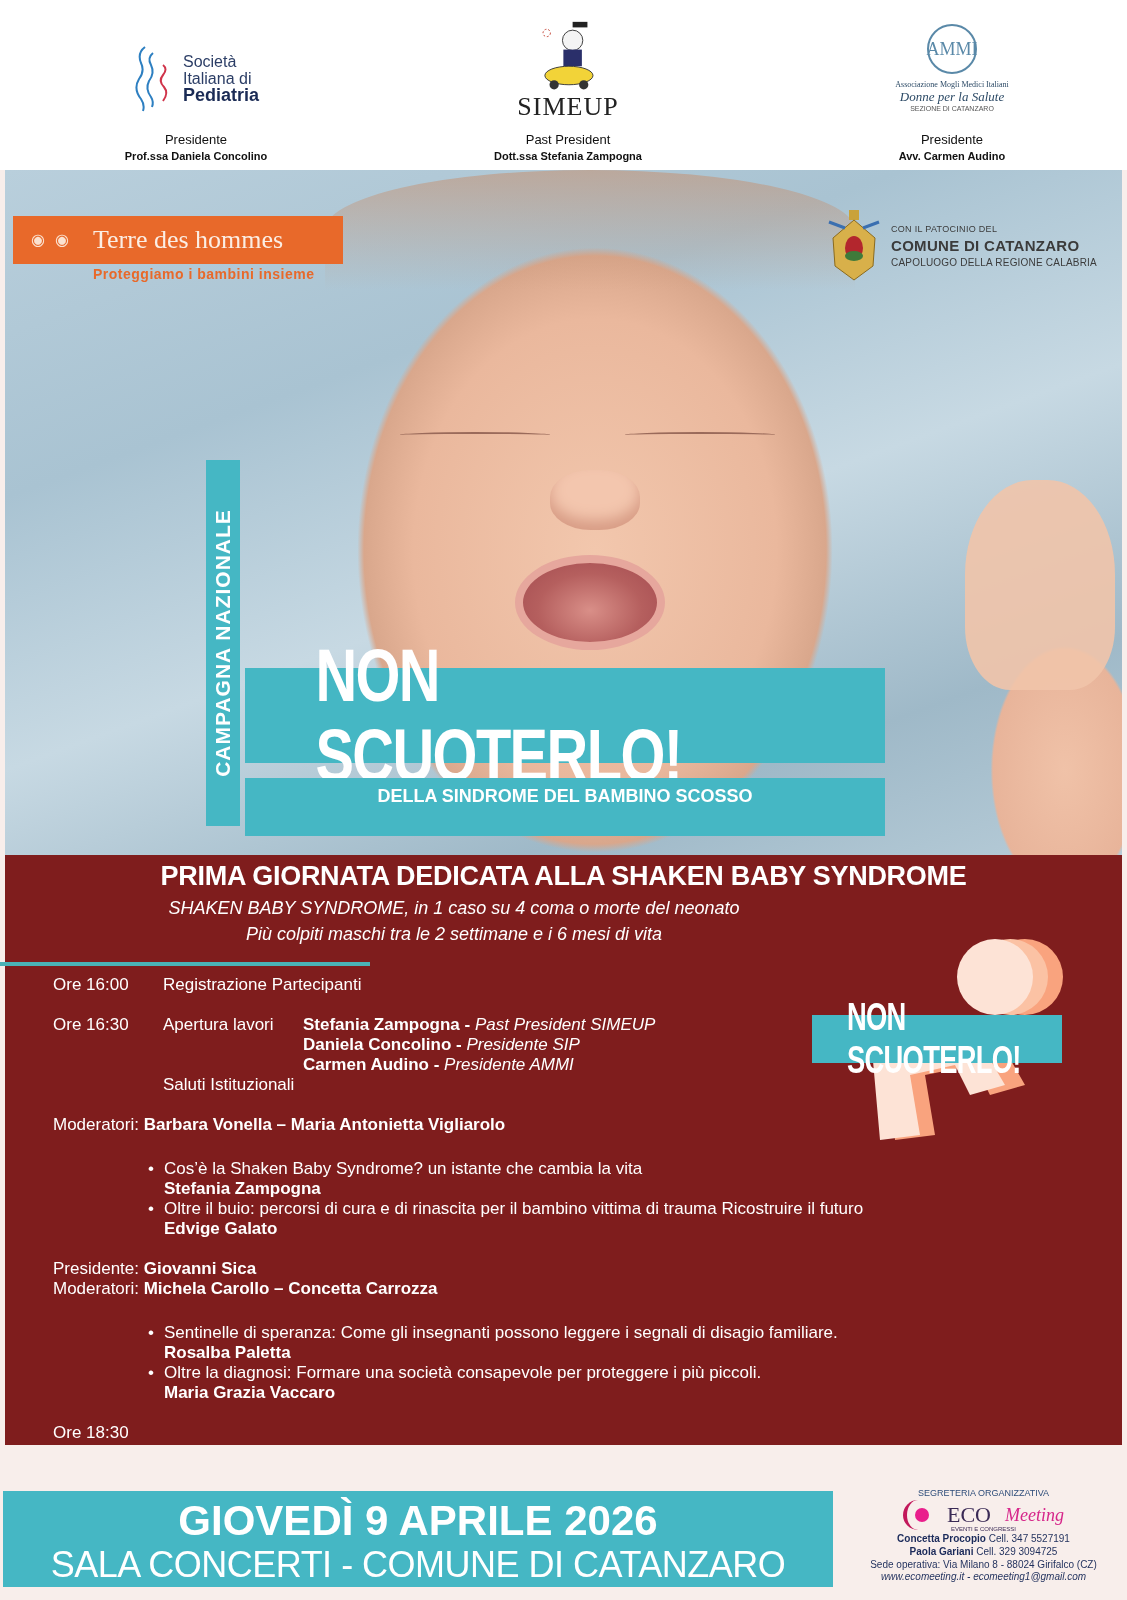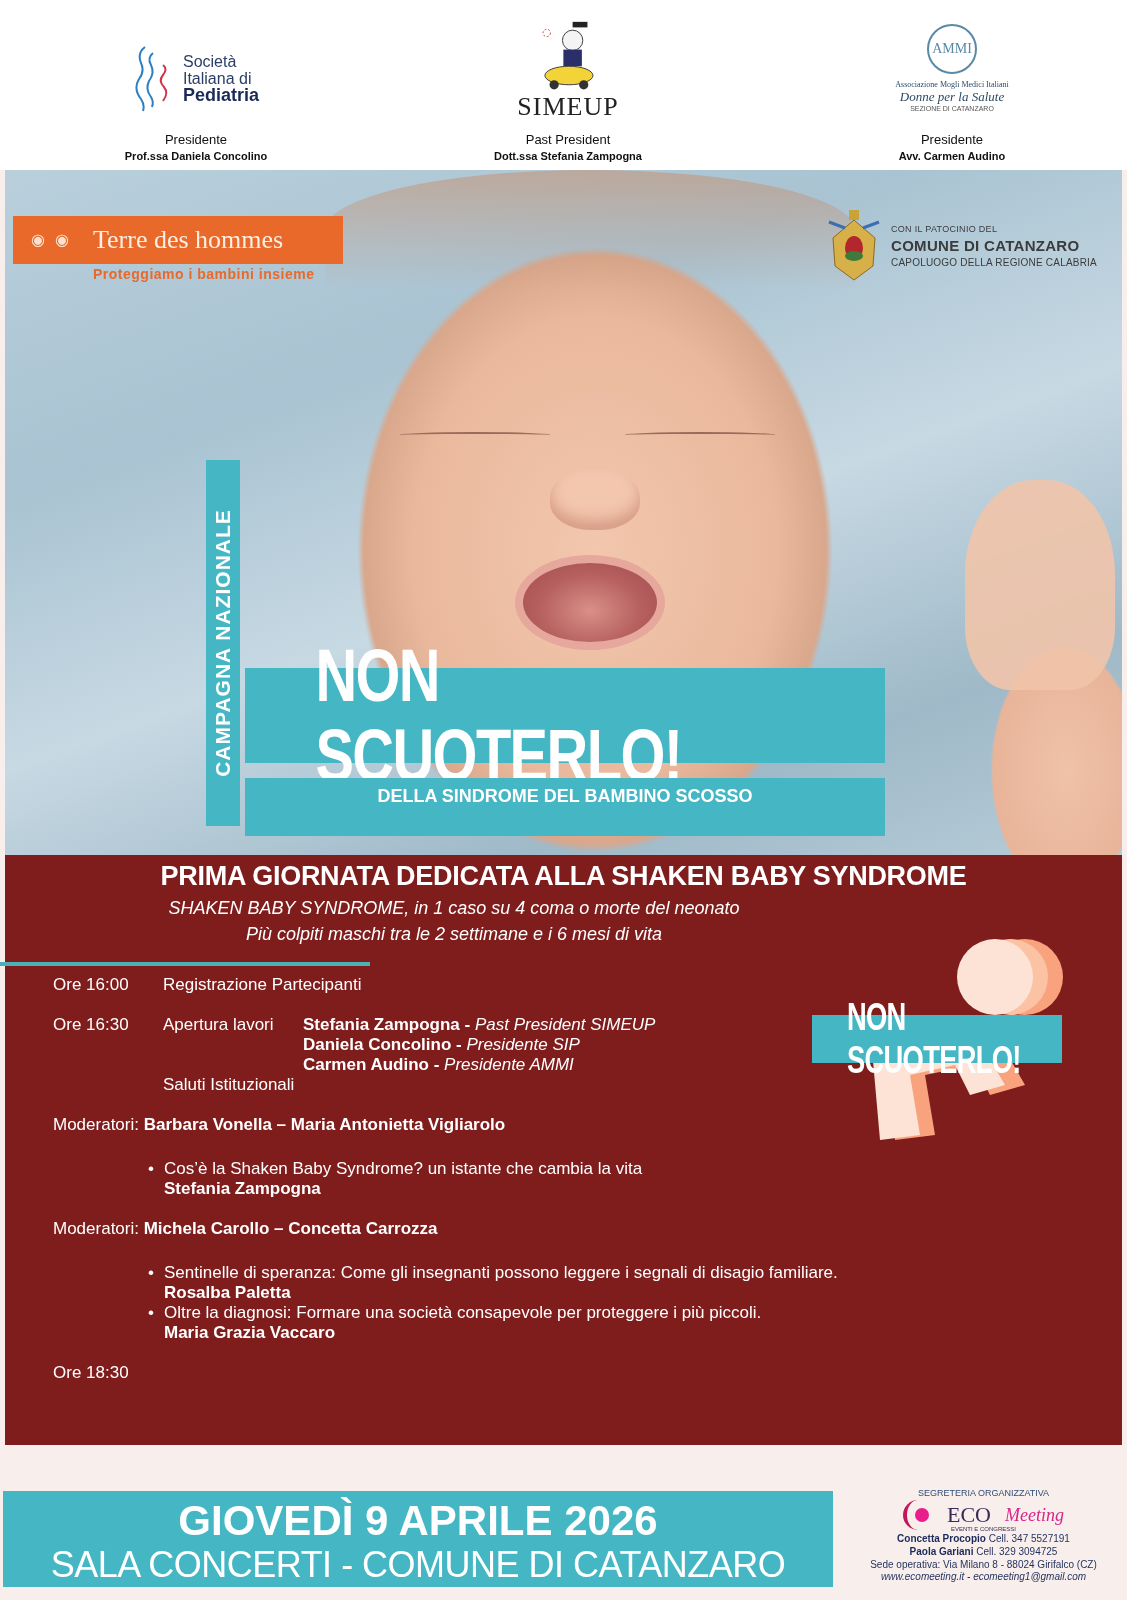--- a/index.html
+++ b/index.html
@@ -16,21 +16,21 @@
   .sip-logo { display: flex; align-items: center; justify-content: center; gap: 6px; padding-top: 16px; }
   .sip-figures { width: 44px; height: 70px; }
   .sip-text { text-align: left; color: #2c3e66; font-size: 16px; line-height: 17px; }
   .sip-text b { font-size: 18px; color: #1b2b55; }
 
   .simeup-logo { display: flex; flex-direction: column; align-items: center; }
   .simeup-art { width: 70px; height: 80px; }
   .simeup-word { font-family: "Liberation Serif", serif; font-size: 26px; color: #222; letter-spacing: 1px; line-height: 26px; }
 
   .ammi-logo { display: flex; flex-direction: column; align-items: center; padding-top: 4px; }
-  .ammi-circle { width: 50px; height: 50px; border: 2px solid #5a89a8; border-radius: 50%; display:flex; align-items:center; justify-content:center; color:#5a89a8; font-family:"Liberation Serif",serif; font-size:14px; }
+  .ammi-circle { width: 50px; height: 50px; border: 2px solid #5a89a8; border-radius: 50%; display:flex; align-items:center; justify-content:center; color:#5a89a8; font-family:"Liberation Serif",serif; font-size:18px; }
   .ammi-small { font-family: "Liberation Serif", serif; font-size: 8px; color: #2c4a66; margin-top: 6px; }
   .ammi-script { font-family: "Liberation Serif", serif; font-style: italic; font-size: 13px; color: #2c4a66; }
   .ammi-section { font-size: 7px; color: #555; }
 
   
   .photo { position: absolute; left: 5px; top: 170px; width: 1117px; height: 685px; overflow: hidden;
     background:
       radial-gradient(ellipse 330px 420px at 590px 380px, #f2c7ad 0%, #eab89d 55%, #d9a78c 70%, rgba(200,210,220,0) 72%),
       radial-gradient(ellipse 120px 200px at 1060px 600px, #f0c2a8 0%, #e8b49a 60%, rgba(0,0,0,0) 62%),
       linear-gradient(160deg, #b9cfdc 0%, #a9c3d2 30%, #c7d9e3 55%, #9fb9c8 80%, #b7ccd8 100%); }
@@ -245,25 +245,30 @@
     <div class="gap1"></div>
 
     <div>
       <div><span>Moderatori: </span><span class="b">Barbara Vonella – Maria Antonietta Vigliarolo</span></div>
       <div class="gap2"></div>
       <div class="bullets">
         <div class="bullet">
           <div>Cos’è la Shaken Baby Syndrome? un istante che cambia la vita</div>
           <div class="b">Stefania Zampogna</div>
         </div>
+        <div class="bullet">
+          <div>Oltre il buio: percorsi di cura e di rinascita per il bambino vittima di trauma Ricostruire il futuro</div>
+          <div class="b">Edvige Galato</div>
+        </div>
       </div>
     </div>
     <div class="gap1"></div>
 
     <div>
+      <div><span>Presidente: </span><span class="b">Giovanni Sica</span></div>
       <div><span>Moderatori: </span><span class="b">Michela Carollo – Concetta Carrozza</span></div>
       <div class="gap2"></div>
       <div class="bullets">
         <div class="bullet">
           <div>Sentinelle di speranza: Come gli insegnanti possono leggere i segnali di disagio familiare.</div>
           <div class="b">Rosalba Paletta</div>
         </div>
         <div class="bullet">
           <div>Oltre la diagnosi: Formare una società consapevole per proteggere i più piccoli.</div>
           <div class="b">Maria Grazia Vaccaro</div>

